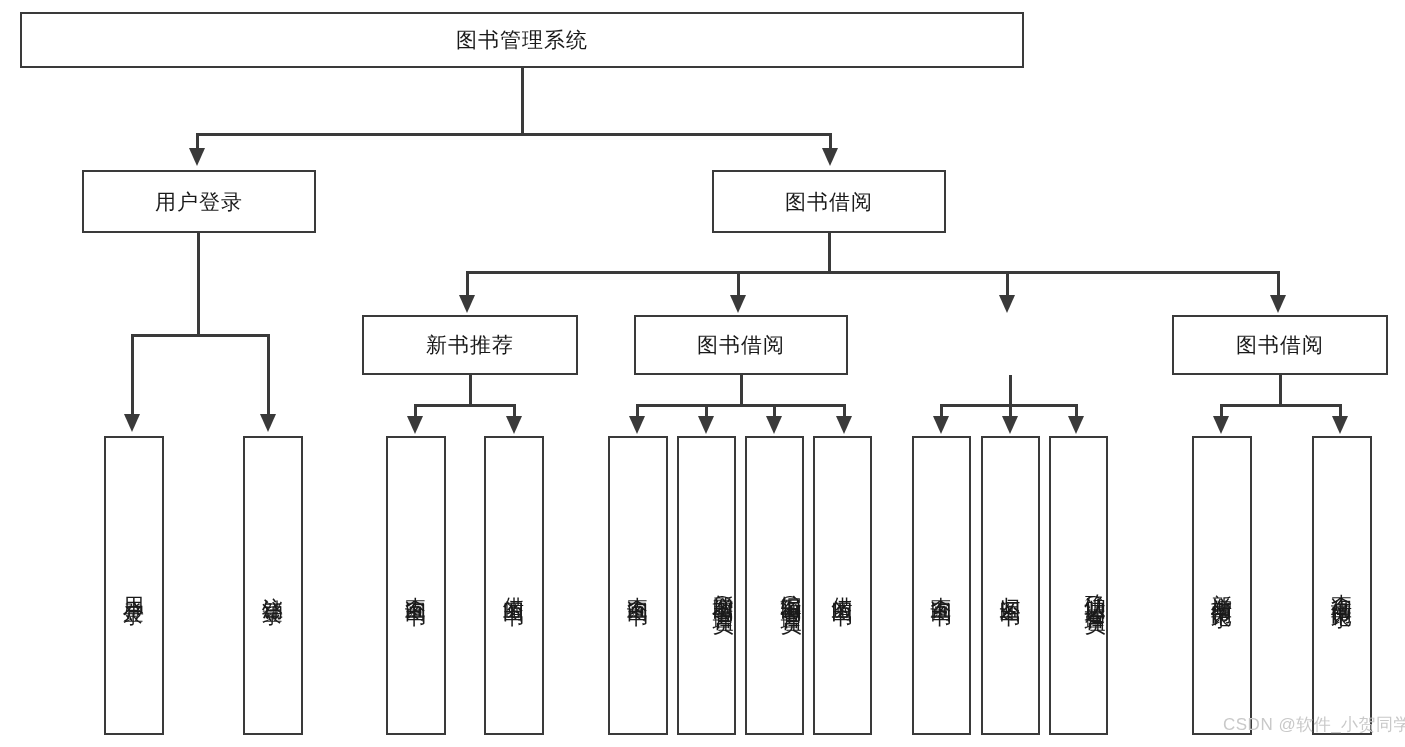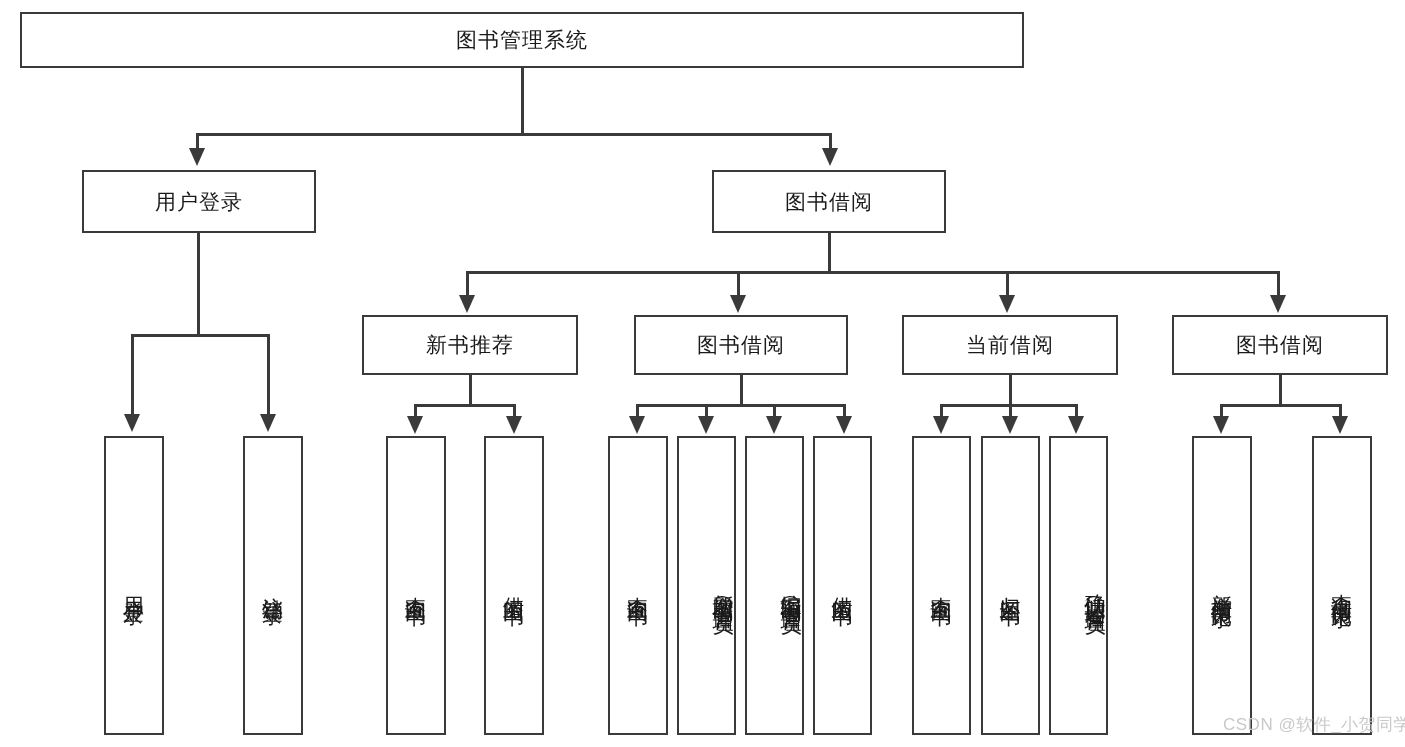--- a/index.html
+++ b/index.html
@@ -112,23 +112,20 @@
   <div class="arrow" style="left:999px;top:295px;"></div>
   <div class="line vline" style="left:1277px;top:271px;width:3px;height:26px;"></div>
   <div class="arrow" style="left:1270px;top:295px;"></div>
 
   <div class="node h" style="left:362px;top:315px;width:216px;height:60px;">
     <span class="lbl">新书推荐</span>
   </div>
   <div class="node h" style="left:634px;top:315px;width:214px;height:60px;">
     <span class="lbl">图书借阅</span>
   </div>
-  <div class="node h" style="left:902px;top:315px;width:216px;height:60px;">
-    <span class="lbl">当前借阅</span>
-  </div>
   <div class="node h" style="left:1172px;top:315px;width:216px;height:60px;">
     <span class="lbl">图书借阅</span>
   </div>
 
   <div class="line vline" style="left:469px;top:375px;width:3px;height:31px;"></div>
   <div class="line hline" style="left:414px;top:404px;width:102px;height:3px;"></div>
   <div class="line vline" style="left:414px;top:404px;width:3px;height:14px;"></div>
   <div class="arrow" style="left:407px;top:416px;"></div>
   <div class="line vline" style="left:513px;top:404px;width:3px;height:14px;"></div>
   <div class="arrow" style="left:506px;top:416px;"></div>

